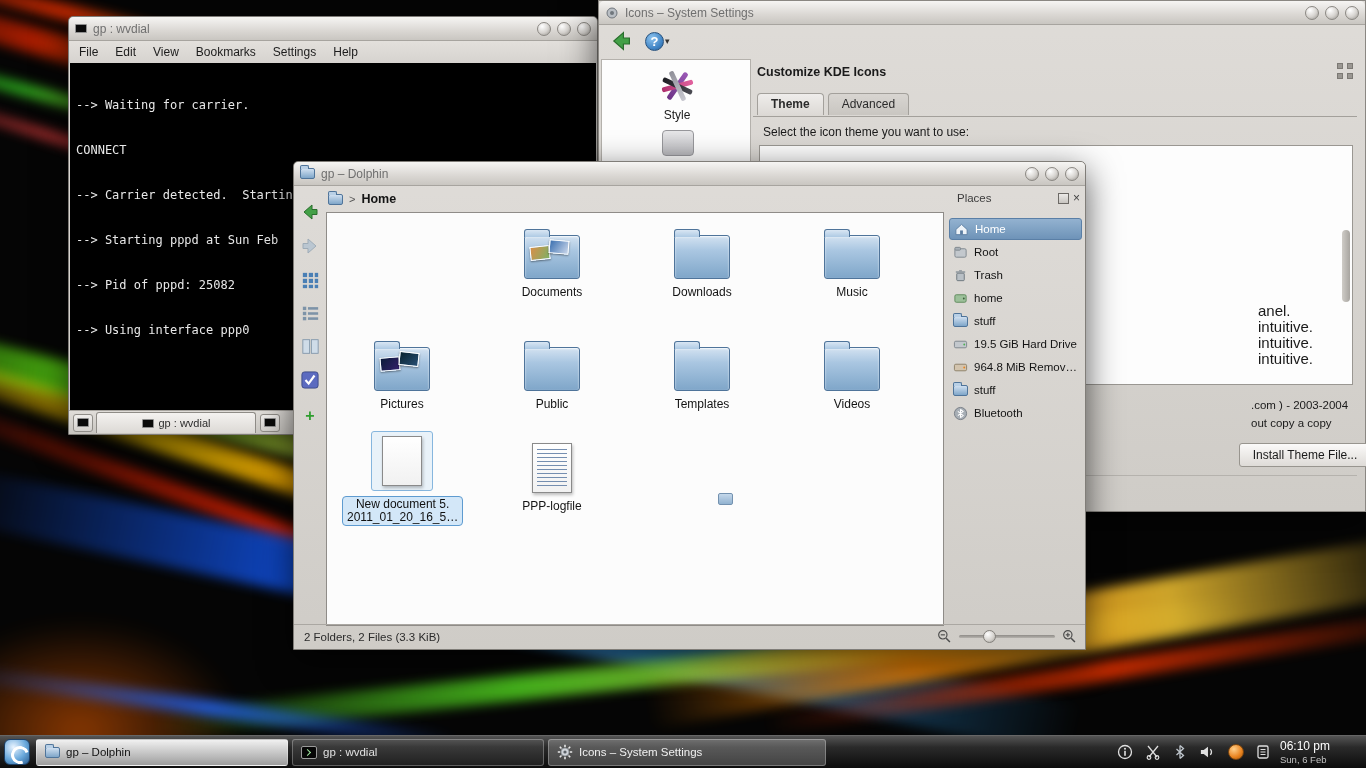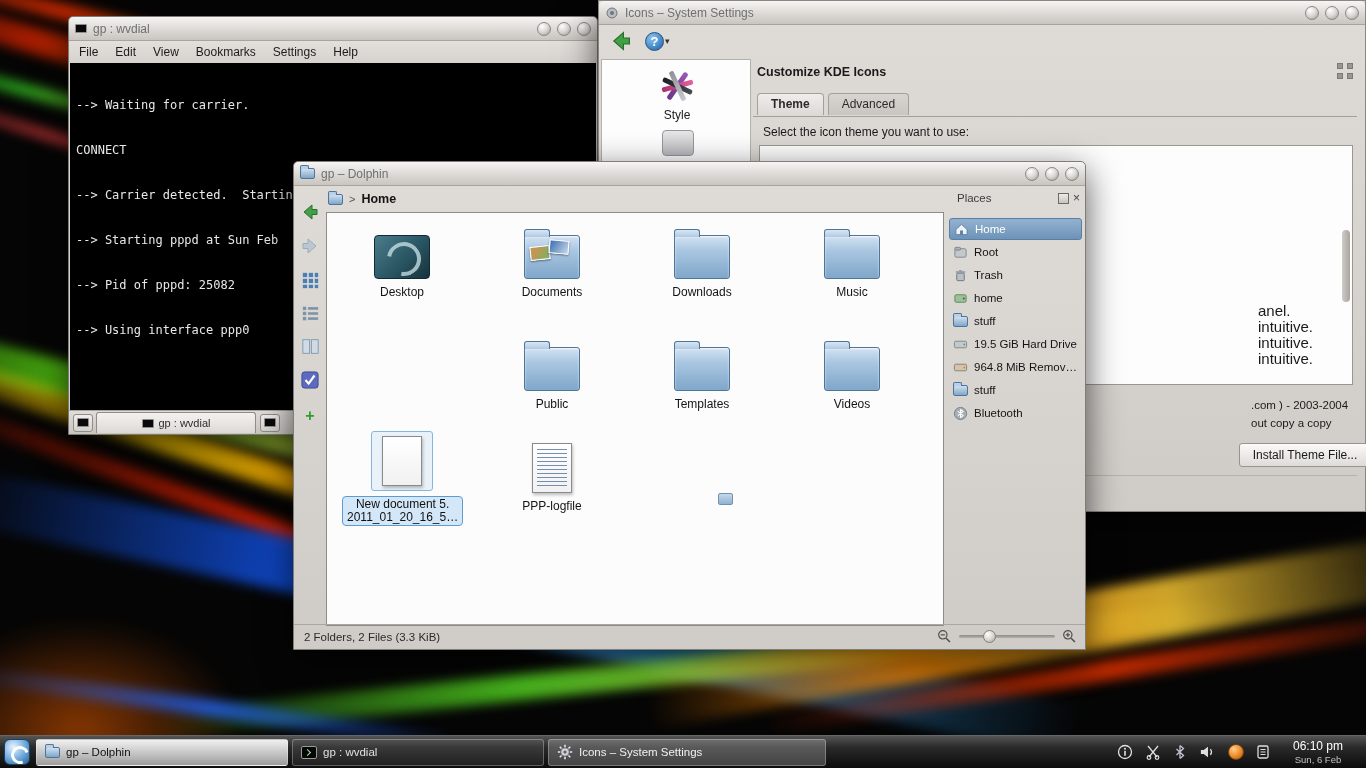--- a/index.html
+++ b/index.html
@@ -88,21 +88,21 @@
   .launcher{width:34px;height:33px;display:flex;align-items:center;justify-content:center}
   .kicon{width:26px;height:26px;border-radius:6px;background:radial-gradient(circle at 35% 30%,#eaf4ff,#6aa9dc 55%,#2c5f92);border:1px solid #1d4066;position:relative}
   .kicon::after{content:"";position:absolute;left:6px;top:6px;width:12px;height:12px;border:3px solid #fff;border-right-color:transparent;border-radius:50%;transform:rotate(25deg)}
   .task{height:27px;margin:0 2px;border:1px solid rgba(255,255,255,.28);border-radius:3px;display:flex;align-items:center;gap:6px;padding:0 8px;font-size:11.5px;white-space:nowrap;overflow:hidden}
   .task.active{background:linear-gradient(rgba(255,255,255,.92),rgba(205,205,205,.75));color:#111}
   .task.dim{background:rgba(255,255,255,.07);color:#e0e0e0}
   .task.mid{background:rgba(255,255,255,.22);color:#f0f0f0}
   .term-ico{width:16px;height:13px;background:#060606;border:1px solid #9a9a9a;border-radius:2px;position:relative}
   .term-ico::after{content:"";position:absolute;left:3px;top:3px;width:4px;height:4px;border-left:1px solid #9fe89f;border-bottom:1px solid #9fe89f;transform:rotate(-135deg)}
   .tray{display:flex;align-items:center;gap:12px;margin-left:auto;padding-right:10px}
-  .clock{width:86px;text-align:center;padding-right:10px;line-height:1.25}
+  .clock{width:86px;text-align:left;padding-right:10px;line-height:1.25}
   .clock .t{font-size:12px;color:#fff}
   .clock .d{font-size:9.5px;color:#c2c2c2}
   .orange-tray{width:16px;height:16px;border-radius:50%;background:radial-gradient(circle at 35% 30%,#ffcf8a,#e8821e 60%,#9c5510);border:1px solid #7c460f}
 </style>
 </head>
 <body>
 
 <div class="desktop">
 
   <div>
@@ -311,26 +311,20 @@
         <svg width="18" height="18" viewBox="0 0 20 20">
             <rect x="1" y="1" width="18" height="18" rx="3" fill="#5c6bc0" stroke="#3a4785"></rect>
             <path d="M5 10 L8.5 14 L15 5" fill="none" stroke="#fff" stroke-width="2.4"></path>
           </svg>
       </span>
       <span class="ltool plusg" style="top:192px">+</span>
     </div>
 
     <div class="d-main">
 
-      <div class="fcell" style="left:15px;top:8px">
-        <div class="iconbox">
-            <div class="dtile"></div>
-          </div>
-        <div class="flabel">Desktop</div>
-      </div>
       <div class="fcell" style="left:165px;top:8px">
         <div class="iconbox">
             <div class="folder">
           <i class="thumb" style="left:5px;top:10px;background:linear-gradient(120deg,#d88f4a,#7fb064);transform:rotate(-6deg)"></i>
           <i class="thumb" style="left:24px;top:4px;background:linear-gradient(120deg,#3a6fb0,#c9d6ea);transform:rotate(5deg)"></i>
         </div>
           </div>
         <div class="flabel">Documents</div>
       </div>
       <div class="fcell" style="left:315px;top:8px">
@@ -339,20 +333,29 @@
           </div>
         <div class="flabel">Downloads</div>
       </div>
       <div class="fcell" style="left:465px;top:8px">
         <div class="iconbox">
             <div class="folder"></div>
           </div>
         <div class="flabel">Music</div>
       </div>
 
+      <div class="fcell" style="left:15px;top:120px">
+        <div class="iconbox">
+            <div class="folder">
+          <i class="thumb" style="left:5px;top:9px;background:linear-gradient(135deg,#0b1c3a,#35206a);transform:rotate(-5deg)"></i>
+          <i class="thumb" style="left:24px;top:4px;background:linear-gradient(135deg,#08222e,#274f74);transform:rotate(6deg)"></i>
+        </div>
+          </div>
+        <div class="flabel">Pictures</div>
+      </div>
       <div class="fcell" style="left:165px;top:120px">
         <div class="iconbox">
             <div class="folder"></div>
           </div>
         <div class="flabel">Public</div>
       </div>
       <div class="fcell" style="left:315px;top:120px">
         <div class="iconbox">
             <div class="folder"></div>
           </div>

